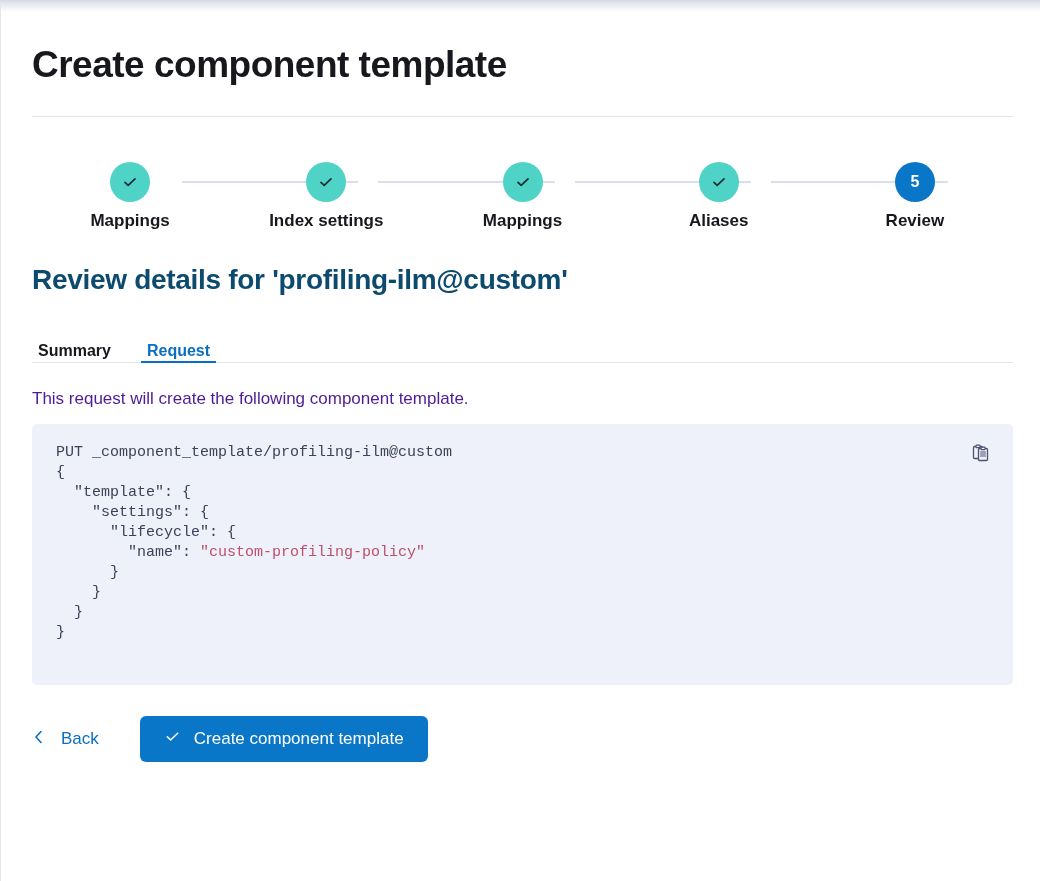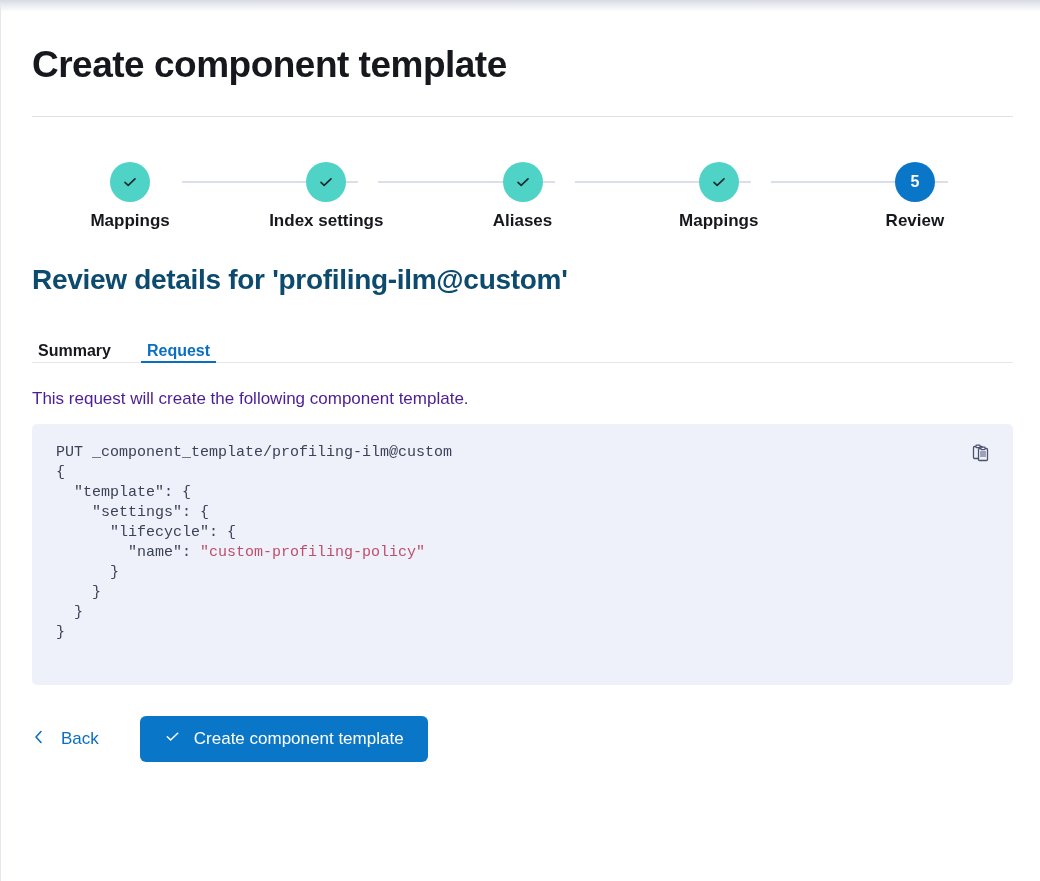--- a/index.html
+++ b/index.html
@@ -277,32 +277,32 @@
       </div>
 
       <div class="step">
         <div class="step-bubble">
           <span>
             <svg class="check-svg" width="18" height="18" viewBox="0 0 18 18" fill="none">
               <path d="M4 9.3L7.2 12.4L14 5.8" stroke="#1d2b33" stroke-width="1.7" stroke-linecap="round" stroke-linejoin="round"></path>
             </svg>
           </span>
         </div>
-        <div class="step-label">Aliases</div>
+        <div class="step-label">Mappings</div>
       </div>
 
       <div class="step">
         <div class="step-bubble">
           <span>
             <svg class="check-svg" width="18" height="18" viewBox="0 0 18 18" fill="none">
               <path d="M4 9.3L7.2 12.4L14 5.8" stroke="#1d2b33" stroke-width="1.7" stroke-linecap="round" stroke-linejoin="round"></path>
             </svg>
           </span>
         </div>
-        <div class="step-label">Mappings</div>
+        <div class="step-label">Aliases</div>
       </div>
 
       <div class="step">
         <div class="step-bubble current">
           <span>5</span>
         </div>
         <div class="step-label">Review</div>
       </div>
     </div>
   </div>

